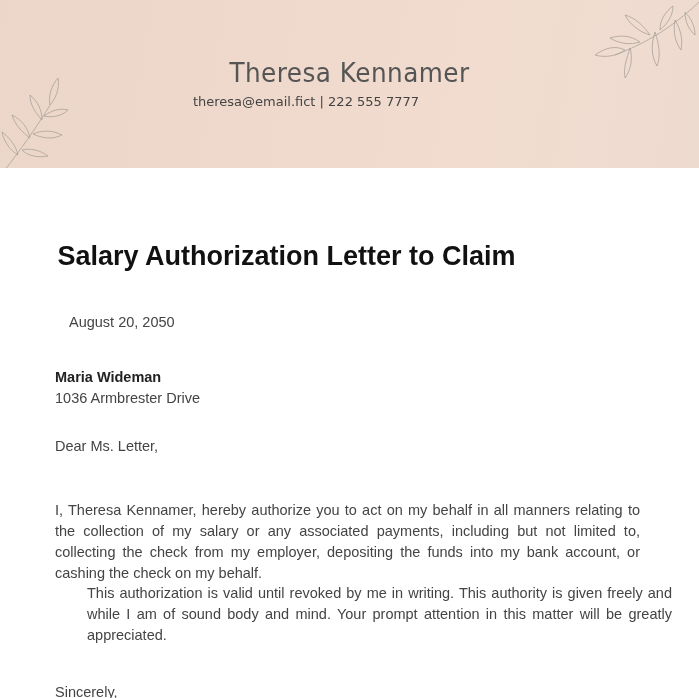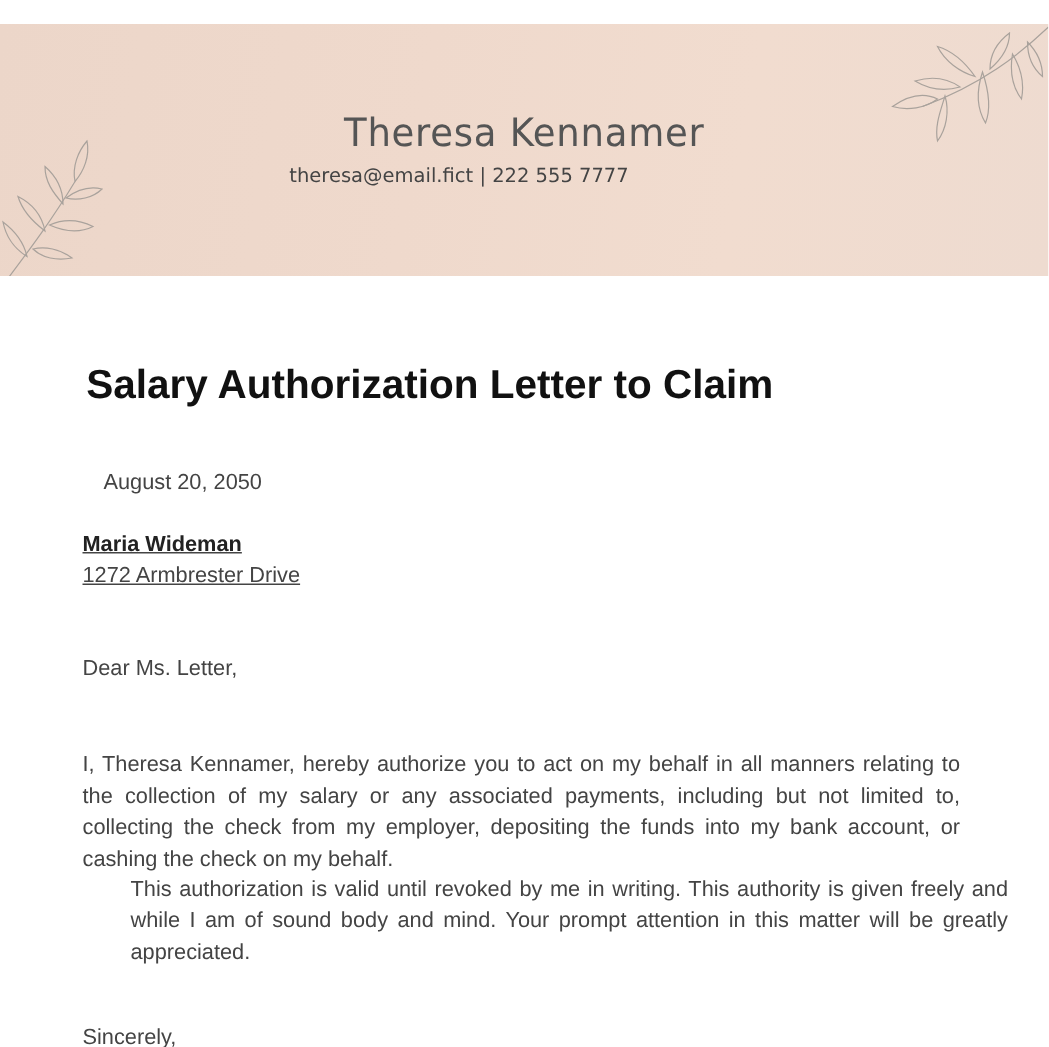--- a/index.html
+++ b/index.html
@@ -3,21 +3,21 @@
 <meta charset="utf-8">
 <style>
   html, body { margin: 0; padding: 0; }
   body {
     width: 699px; height: 698px; overflow: hidden;
     background: #ffffff;
     font-family: "Liberation Sans", sans-serif;
     position: relative;
   }
   .header {
-    position: absolute; left: 0; top: 16px; width: 699px; height: 168px;
+    position: absolute; left: 0; top: 0; width: 699px; height: 168px;
     background: linear-gradient(100deg, #ecd6c9 0%, #efd9cc 40%, #f1dccf 70%, #eedbd0 100%);
     overflow: hidden;
   }
   .header .leaf { position: absolute; }
   .sender-name {
     position: absolute; left: 0; width: 699px; top: 58px;
     text-align: center; font-size: 26px; color: #555555;
     letter-spacing: 0.5px;
     font-family: "DejaVu Sans", sans-serif; font-weight: normal;
     transform: scaleX(0.95);
@@ -31,21 +31,21 @@
     position: absolute; left: 0; width: 573px; top: 241px;
     text-align: center; font-size: 27px; font-weight: bold; color: #111111;
     font-family: "Liberation Sans", sans-serif;
   }
   .text {
     position: absolute; left: 55px; width: 585px;
     font-size: 14.5px; color: #444444; line-height: 21px;
     font-family: "Liberation Sans", sans-serif;
   }
   .date { top: 312px; margin-left: 14px; }
-  .recipient { top: 353px; text-decoration: underline; }
+  .recipient { top: 367px; }
   .recipient .name { font-weight: bold; color: #222222; }
   .salutation { top: 436px; }
   .para1 { top: 500px; text-align: justify; }
   .para2 { top: 583px; text-align: justify; margin-left: 32px; }
   .closing { top: 682px; }
 </style>
 </head>
 <body>
 
 <div class="header">
@@ -80,21 +80,21 @@
   <div class="sender-name">Theresa Kennamer</div>
   <div class="sender-contact">theresa@email.fict | 222 555 7777</div>
 </div>
 
 <div class="title">Salary Authorization Letter to Claim</div>
 
 <div class="text date">August 20, 2050</div>
 
 <div class="text recipient">
   <div class="name">Maria Wideman</div>
-  <div>1272 Armbrester Drive</div>
+  <div>1036 Armbrester Drive</div>
 </div>
 
 <div class="text salutation">Dear Ms. Letter,</div>
 
 <div class="text para1">I, Theresa Kennamer, hereby authorize you to act on my behalf in all manners relating to the collection of my salary or any associated payments, including but not limited to, collecting the check from my employer, depositing the funds into my bank account, or cashing the check on my behalf.</div>
 
 <div class="text para2">This authorization is valid until revoked by me in writing. This authority is given freely and while I am of sound body and mind. Your prompt attention in this matter will be greatly appreciated.</div>
 
 <div class="text closing">Sincerely,</div>
 

